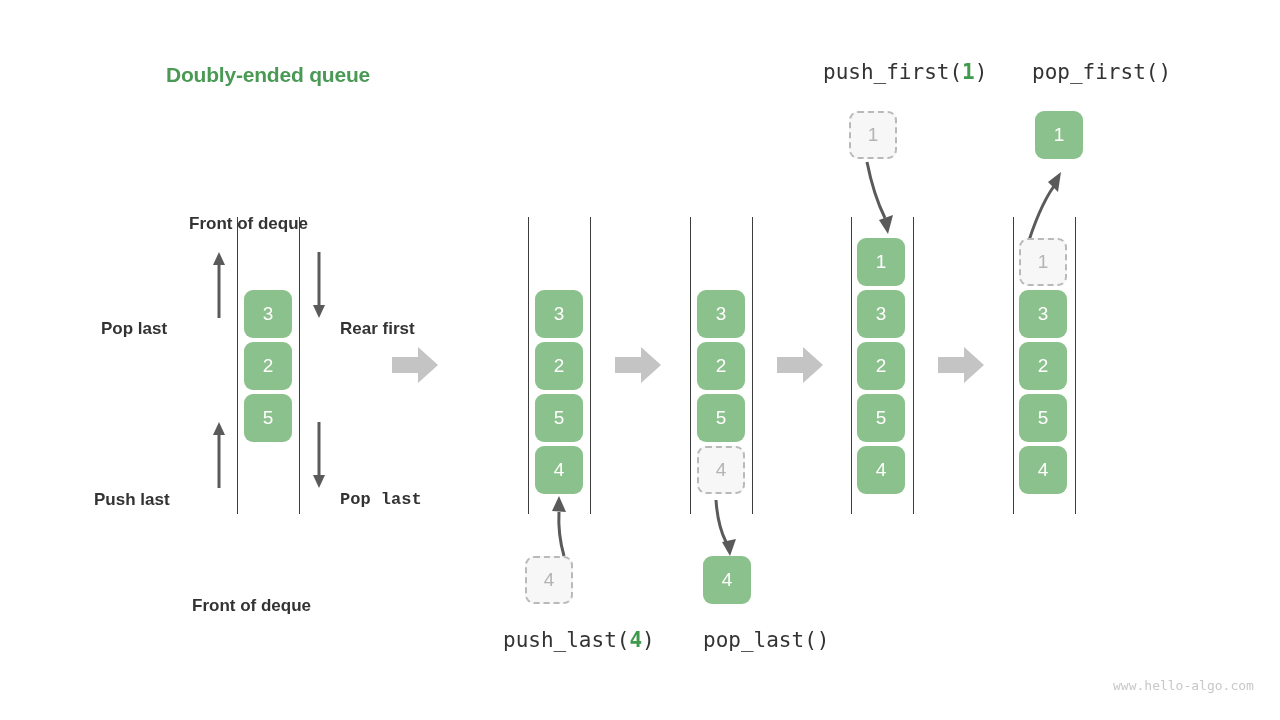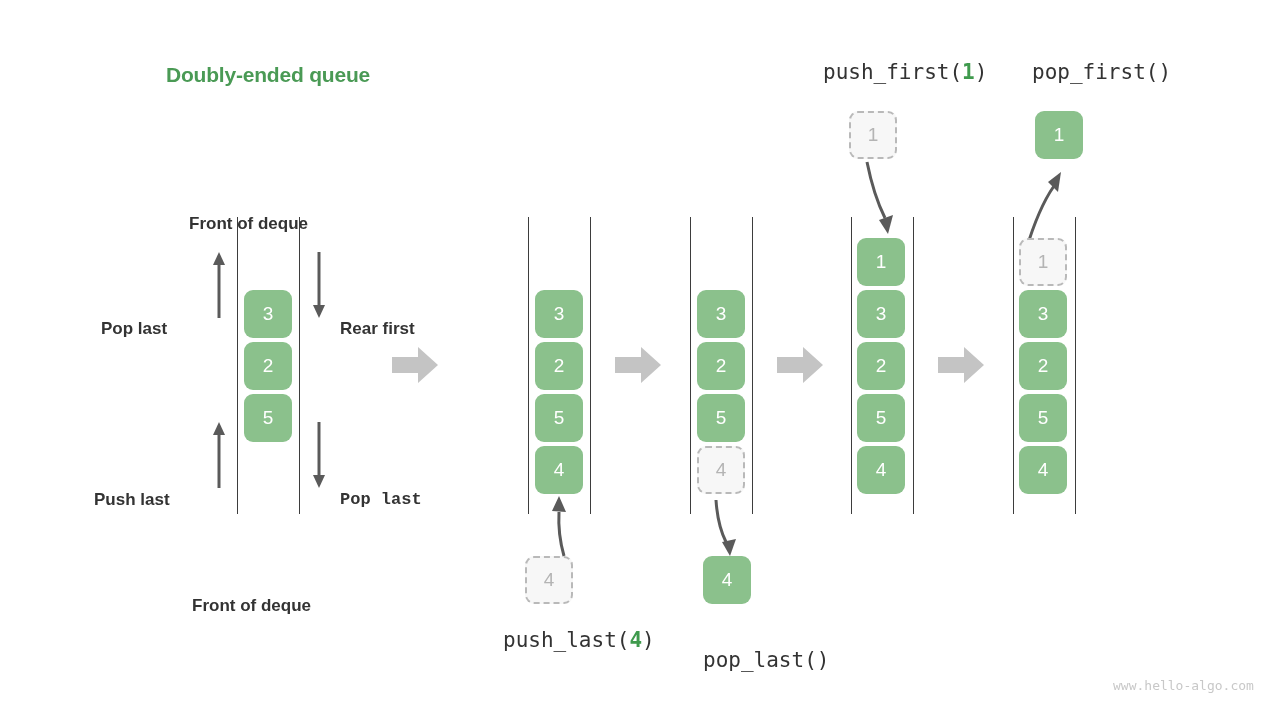--- a/index.html
+++ b/index.html
@@ -155,17 +155,17 @@
   <div class="abs rail" style="left:1013px;top:217px;height:297px;"></div>
   <div class="abs rail" style="left:1075px;top:217px;height:297px;"></div>
   <div class="abs box ghost" style="left:1019px;top:238px;">1</div>
   <div class="abs box" style="left:1019px;top:290px;">3</div>
   <div class="abs box" style="left:1019px;top:342px;">2</div>
   <div class="abs box" style="left:1019px;top:394px;">5</div>
   <div class="abs box" style="left:1019px;top:446px;">4</div>
 
   <div class="abs op" style="left:503px;top:628px;"><span>push_last(</span><span class="arg">4</span><span>)</span></div>
 
-  <div class="abs op" style="left:703px;top:628px;margin-top:20px;">pop_last()</div>
+  <div class="abs op" style="left:703px;top:628px;">pop_last()</div>
 
   <div class="abs watermark" style="left:1070px;top:678px;margin-left:43px;">www.hello-algo.com</div>
 
 </div>
 
 </body></html>

